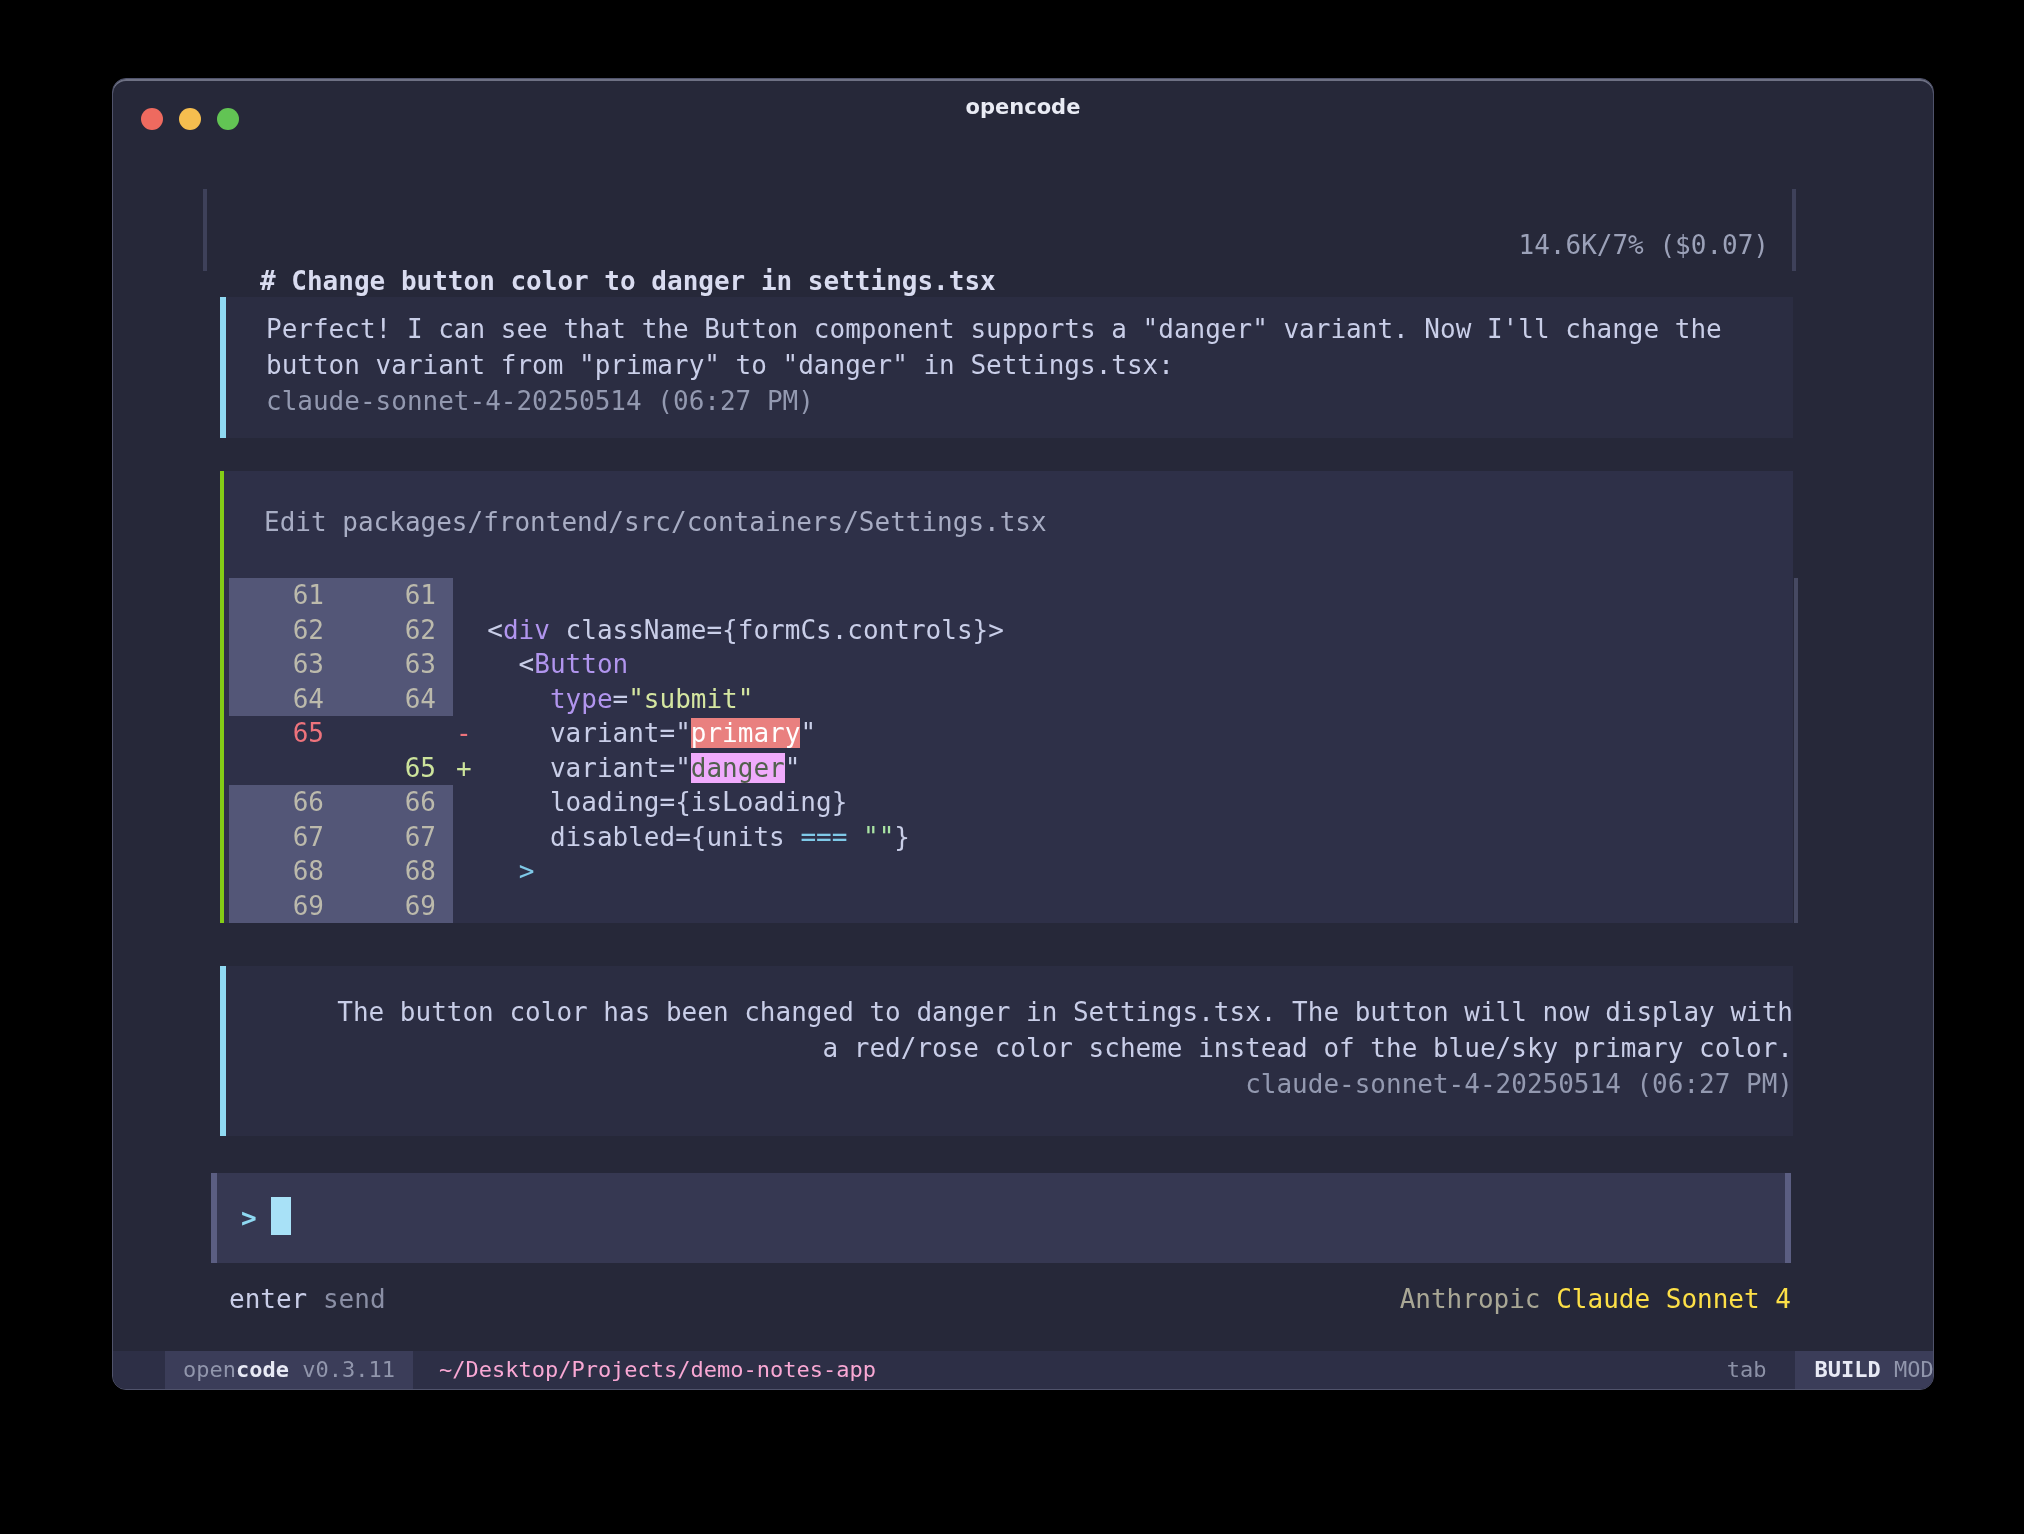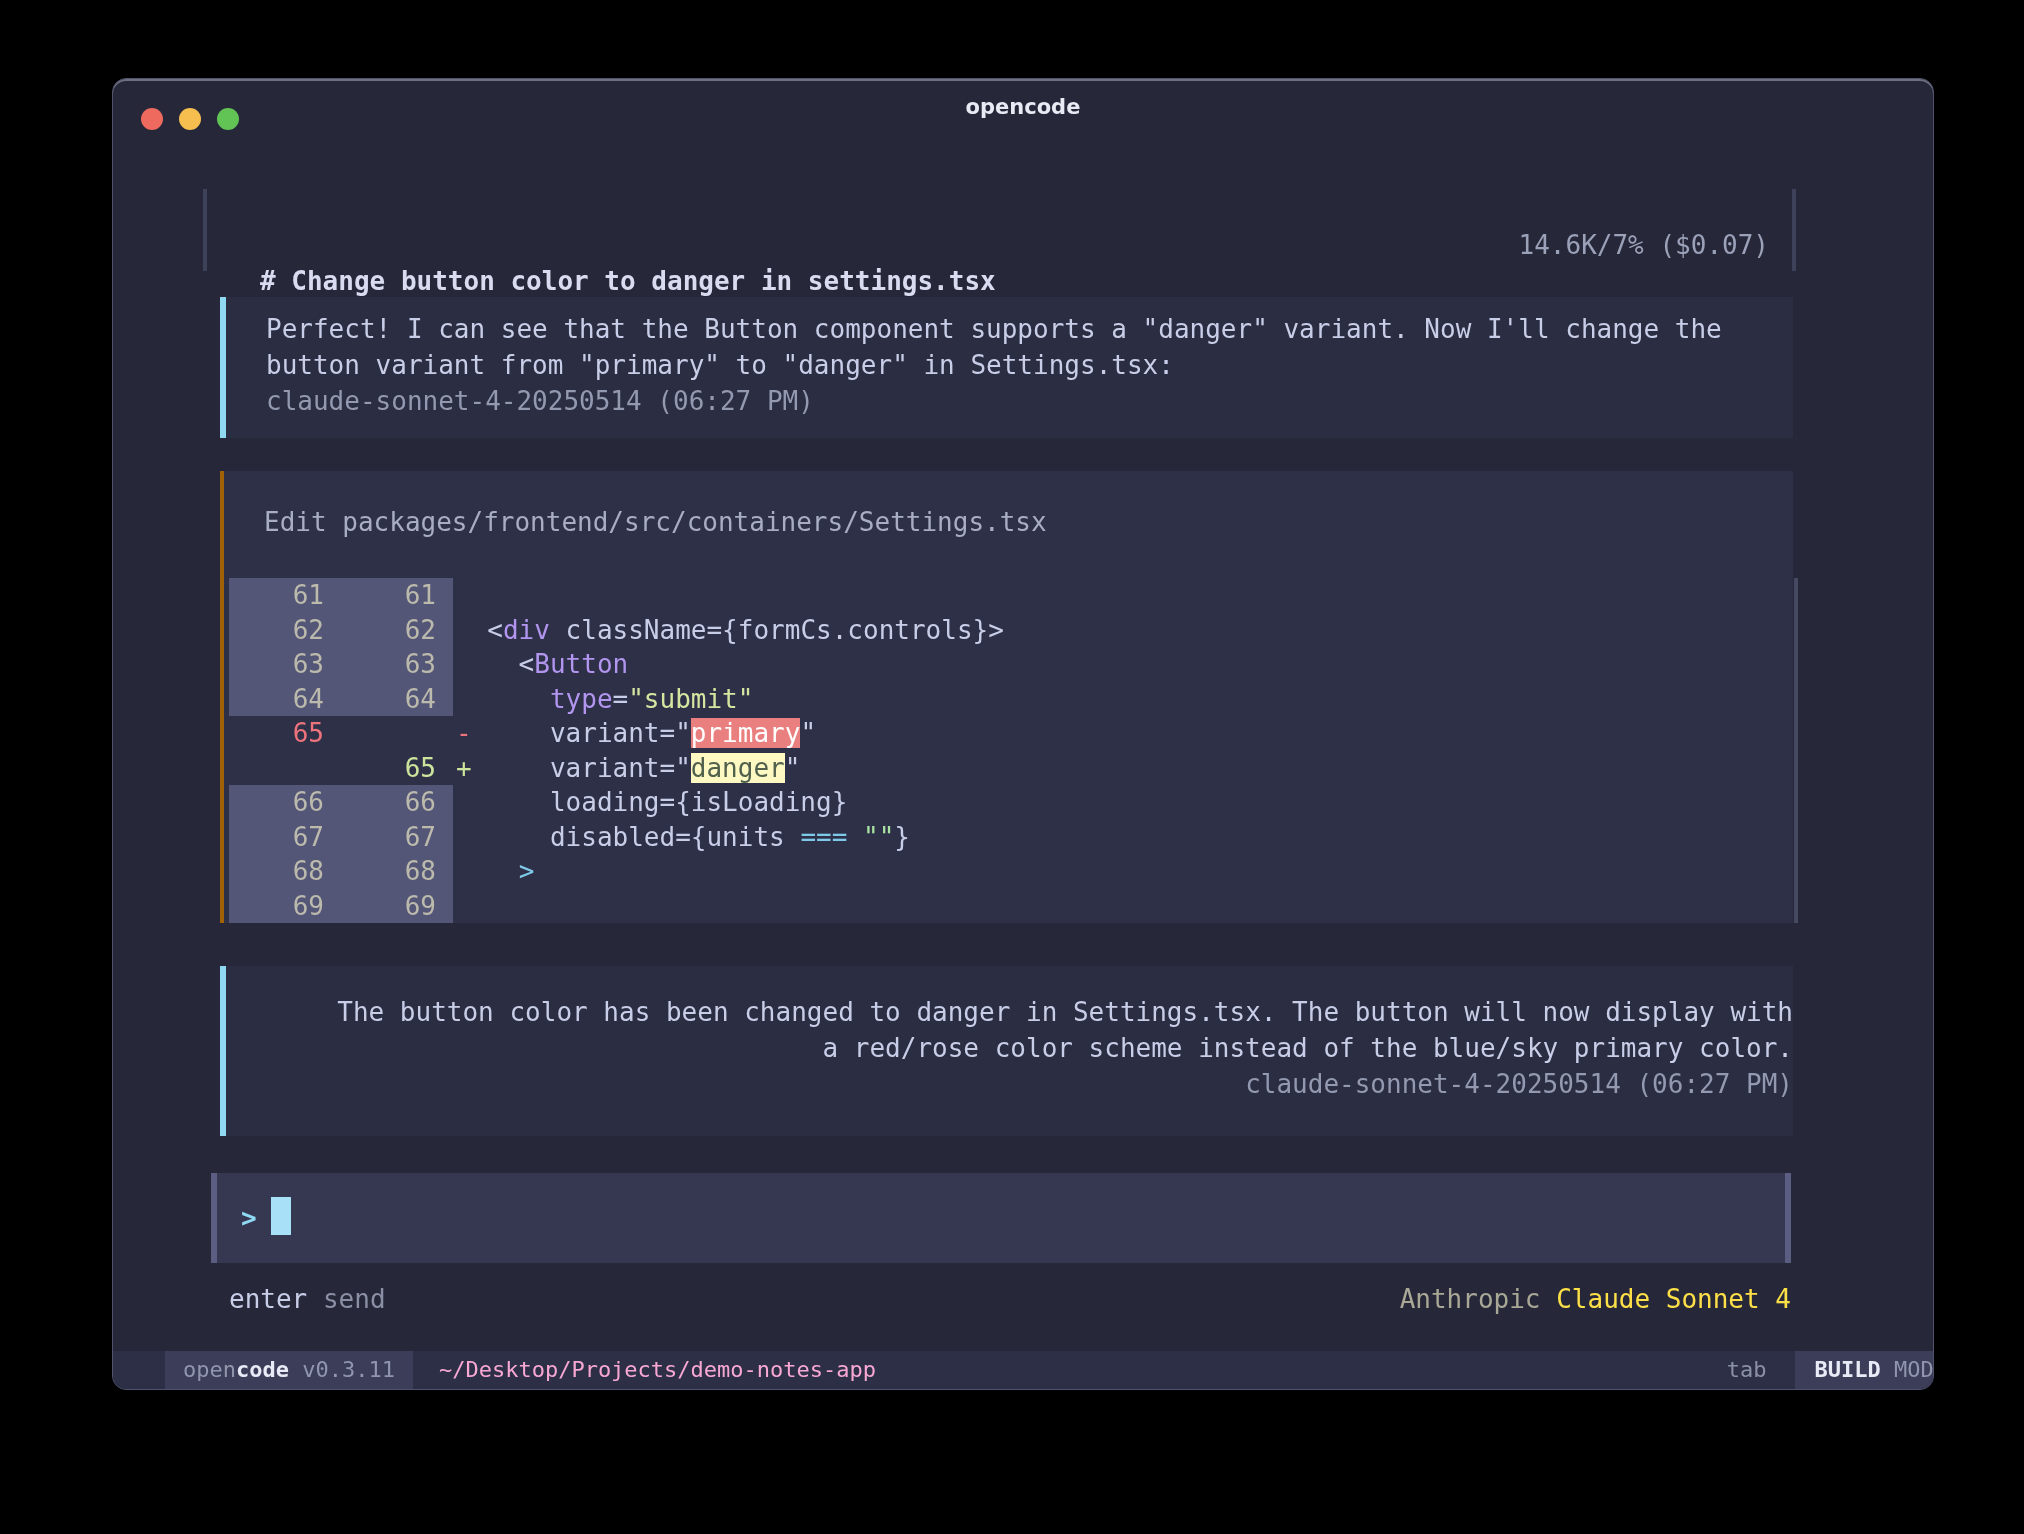--- a/index.html
+++ b/index.html
@@ -28,21 +28,21 @@
     font-size:26px;line-height:36px;color:#9ba1b8;white-space:pre;}
   
   .msg{position:absolute;left:107px;width:1573px;background:#2b2d42;
     border-left:6px solid #8fd9f2;box-sizing:border-box;}
   .msg.m1{top:218px;height:141px;padding:14px 0 0 40px;}
   .msg.m2{top:887px;height:170px;padding:28px 0 0 40px;text-align:right;}
   .msg-line{font-size:26px;line-height:36px;color:#c9cee8;white-space:pre;}
   .msg-meta{font-size:26px;line-height:36px;color:#9399b0;white-space:pre;}
   
   .edit{position:absolute;left:107px;top:392px;width:1573px;height:452px;background:#2e3048;
-    border-left:4px solid #a16207;box-sizing:border-box;}
+    border-left:4px solid #84cc16;box-sizing:border-box;}
   .edit-title{position:absolute;left:40px;top:36px;font-size:26px;color:#a8adc4;white-space:pre;}
   .diff{position:absolute;left:0;top:107px;width:100%;}
   .diff-row{display:flex;height:34.5px;line-height:34.5px;font-size:26px;}
   .gutter{width:224px;margin-left:5px;display:flex;background:#535677;
     padding-right:3px;box-sizing:border-box;flex:none;}
   .diff-row.changed .gutter{background:transparent;}
   .lnum{color:#bcbaac;white-space:pre;}
   .lnum.old{width:95px;text-align:right;}
   .lnum.new{width:112px;text-align:right;}
   .lnum.del{color:#ee737c;}
@@ -50,21 +50,21 @@
   .code{position:relative;margin:0 0 0 3px;white-space:pre;flex:1;}
   .marker{position:absolute;left:0;top:0;}
   .marker.del{color:#ee737c;}
   .marker.add{color:#cde49c;}
   .seg-base{color:#c9cee8;}
   .seg-violet{color:#b195ee;}
   .seg-string{color:#d5e6a1;}
   .seg-mint{color:#a9e3a4;}
   .seg-cyan{color:#7fc9e8;}
   .seg-delhl{background:#e9807f;color:#ffffff;text-align:center;}
-  .seg-addhl{background:#fef9c3;color:#51604d;}
+  .seg-addhl{background:#f0abfc;color:#51604d;}
   .diff-scroll{position:absolute;left:1681px;top:499px;width:4px;height:345px;background:#464962;}
   
   .inputbox{position:absolute;left:98px;top:1094px;width:1580px;height:90px;background:#363852;
     border-left:6px solid #5b5e82;border-right:6px solid #5b5e82;box-sizing:border-box;
     padding:24px 0 0 24px;cursor:text;}
   .prompt{color:#8fd9f2;font-size:26px;font-weight:bold;line-height:40px;}
   .cursor{display:inline-block;width:20px;height:38px;background:#a8e1f7;
     margin-left:14px;vertical-align:-8px;}
   .hints{position:absolute;left:0;top:1202px;width:100%;height:36px;font-size:26px;line-height:36px;}
   .hint-left{position:absolute;left:116px;white-space:pre;}

